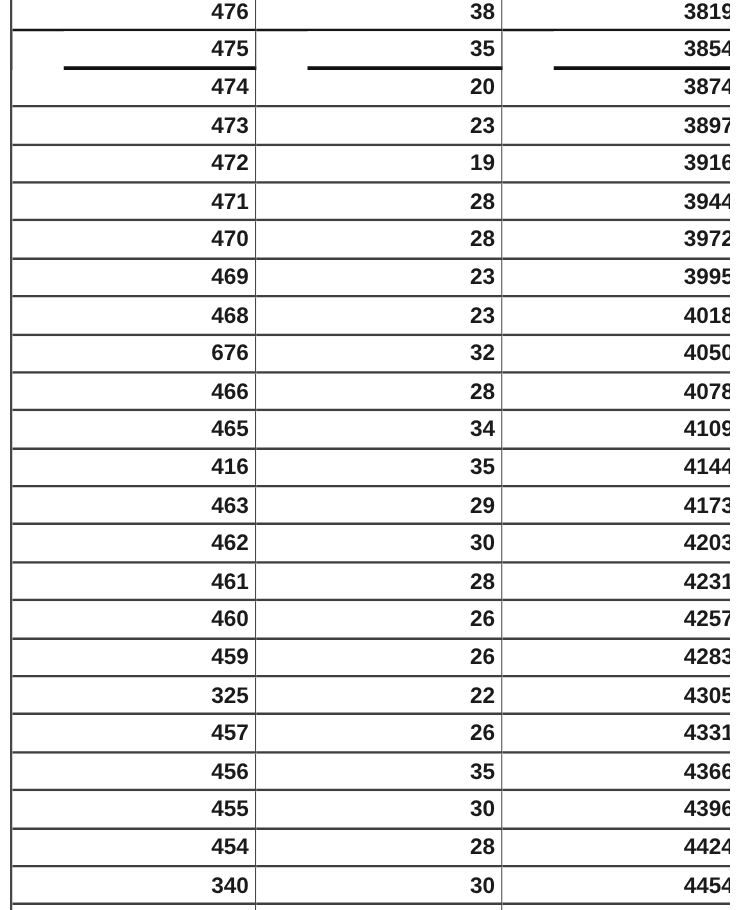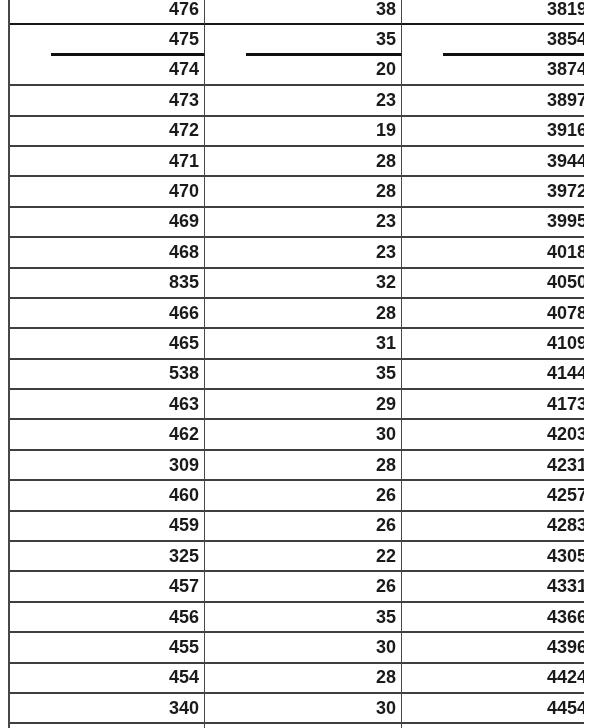--- a/index.html
+++ b/index.html
@@ -62,27 +62,27 @@
   <div class="data-table" id="data-table">
       <div class="table-row hb1"><div class="cell">476</div><div class="cell">38</div><div class="cell">3819</div></div>
       <div class="table-row hb2"><div class="cell">475</div><div class="cell">35</div><div class="cell">3854</div></div>
       <div class="table-row"><div class="cell">474</div><div class="cell">20</div><div class="cell">3874</div></div>
       <div class="table-row"><div class="cell">473</div><div class="cell">23</div><div class="cell">3897</div></div>
       <div class="table-row"><div class="cell">472</div><div class="cell">19</div><div class="cell">3916</div></div>
       <div class="table-row"><div class="cell">471</div><div class="cell">28</div><div class="cell">3944</div></div>
       <div class="table-row"><div class="cell">470</div><div class="cell">28</div><div class="cell">3972</div></div>
       <div class="table-row"><div class="cell">469</div><div class="cell">23</div><div class="cell">3995</div></div>
       <div class="table-row"><div class="cell">468</div><div class="cell">23</div><div class="cell">4018</div></div>
-      <div class="table-row"><div class="cell">835</div><div class="cell">32</div><div class="cell">4050</div></div>
+      <div class="table-row"><div class="cell">676</div><div class="cell">32</div><div class="cell">4050</div></div>
       <div class="table-row"><div class="cell">466</div><div class="cell">28</div><div class="cell">4078</div></div>
-      <div class="table-row"><div class="cell">465</div><div class="cell">31</div><div class="cell">4109</div></div>
-      <div class="table-row"><div class="cell">538</div><div class="cell">35</div><div class="cell">4144</div></div>
+      <div class="table-row"><div class="cell">465</div><div class="cell">34</div><div class="cell">4109</div></div>
+      <div class="table-row"><div class="cell">416</div><div class="cell">35</div><div class="cell">4144</div></div>
       <div class="table-row"><div class="cell">463</div><div class="cell">29</div><div class="cell">4173</div></div>
       <div class="table-row"><div class="cell">462</div><div class="cell">30</div><div class="cell">4203</div></div>
-      <div class="table-row"><div class="cell">309</div><div class="cell">28</div><div class="cell">4231</div></div>
+      <div class="table-row"><div class="cell">461</div><div class="cell">28</div><div class="cell">4231</div></div>
       <div class="table-row"><div class="cell">460</div><div class="cell">26</div><div class="cell">4257</div></div>
       <div class="table-row"><div class="cell">459</div><div class="cell">26</div><div class="cell">4283</div></div>
       <div class="table-row"><div class="cell">325</div><div class="cell">22</div><div class="cell">4305</div></div>
       <div class="table-row"><div class="cell">457</div><div class="cell">26</div><div class="cell">4331</div></div>
       <div class="table-row"><div class="cell">456</div><div class="cell">35</div><div class="cell">4366</div></div>
       <div class="table-row"><div class="cell">455</div><div class="cell">30</div><div class="cell">4396</div></div>
       <div class="table-row"><div class="cell">454</div><div class="cell">28</div><div class="cell">4424</div></div>
       <div class="table-row"><div class="cell">340</div><div class="cell">30</div><div class="cell">4454</div></div>
       <div class="table-row sliver"><div class="cell"></div><div class="cell"></div><div class="cell"></div></div>
     </div>

